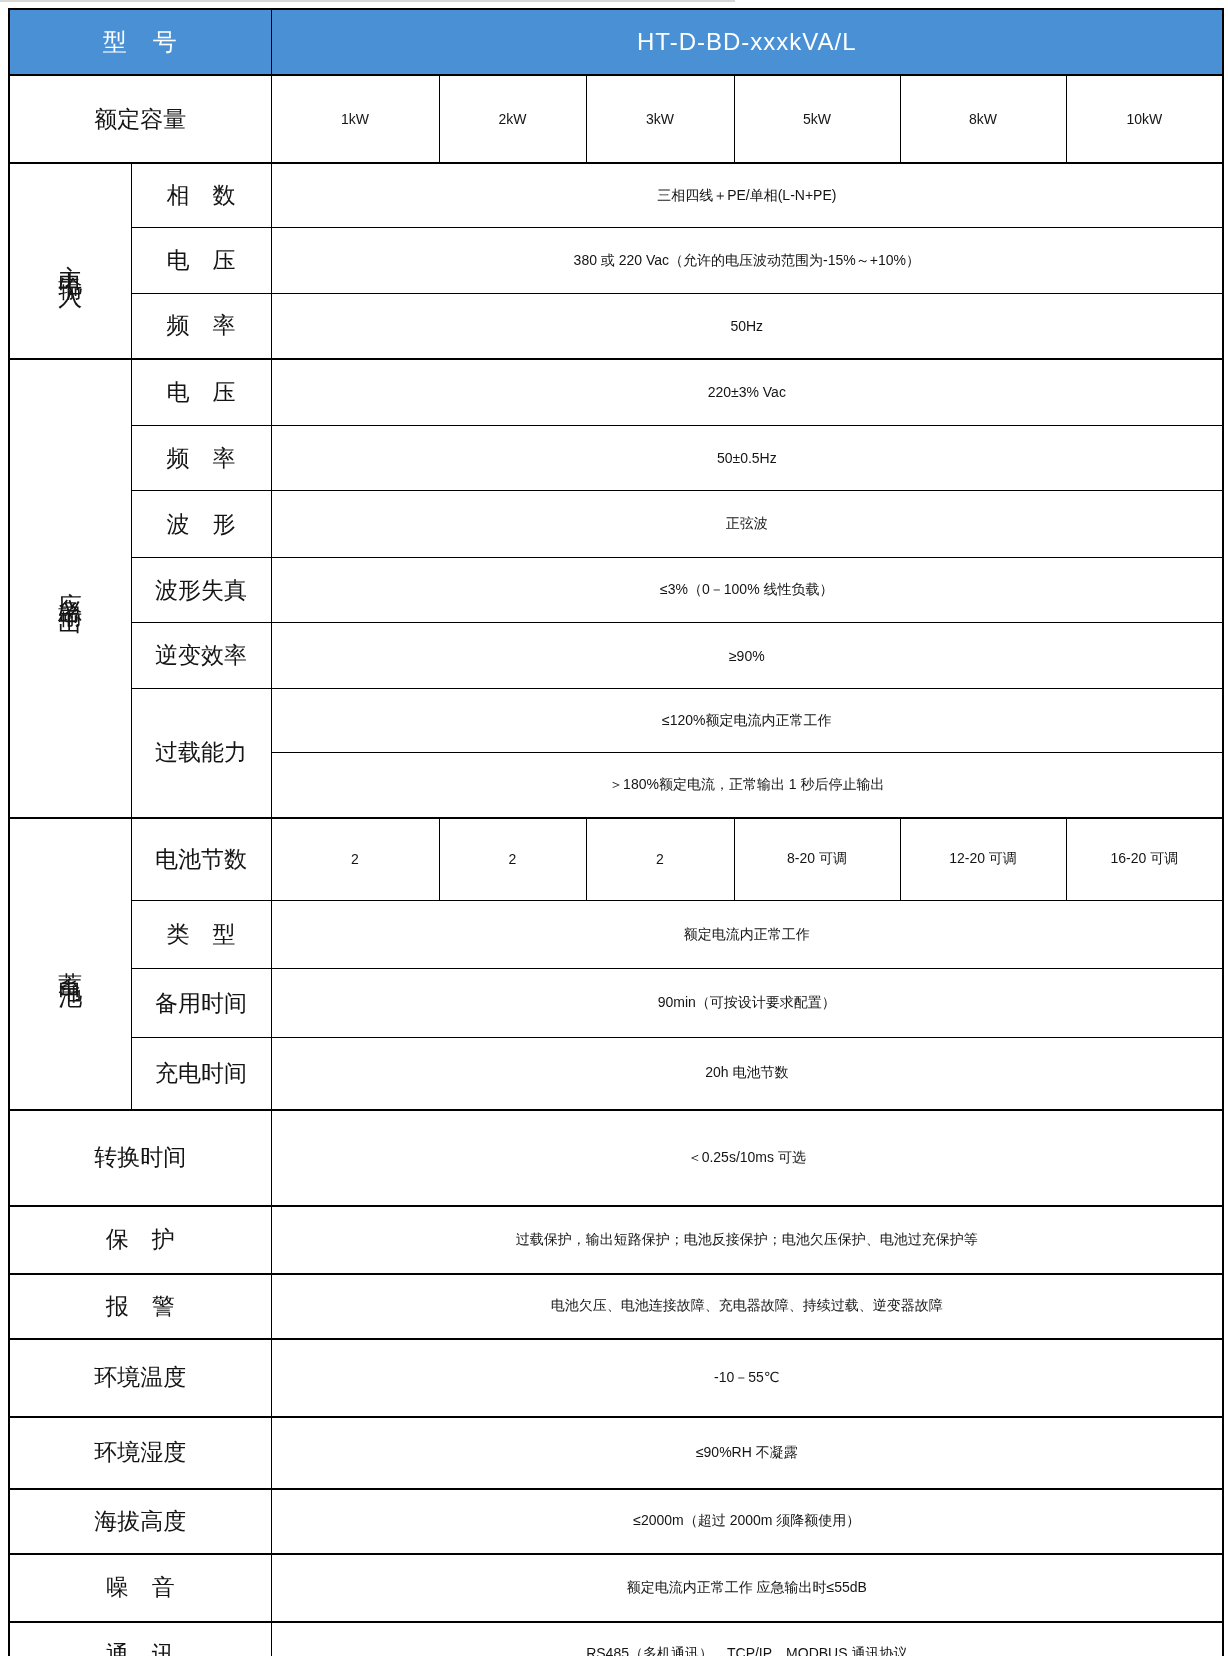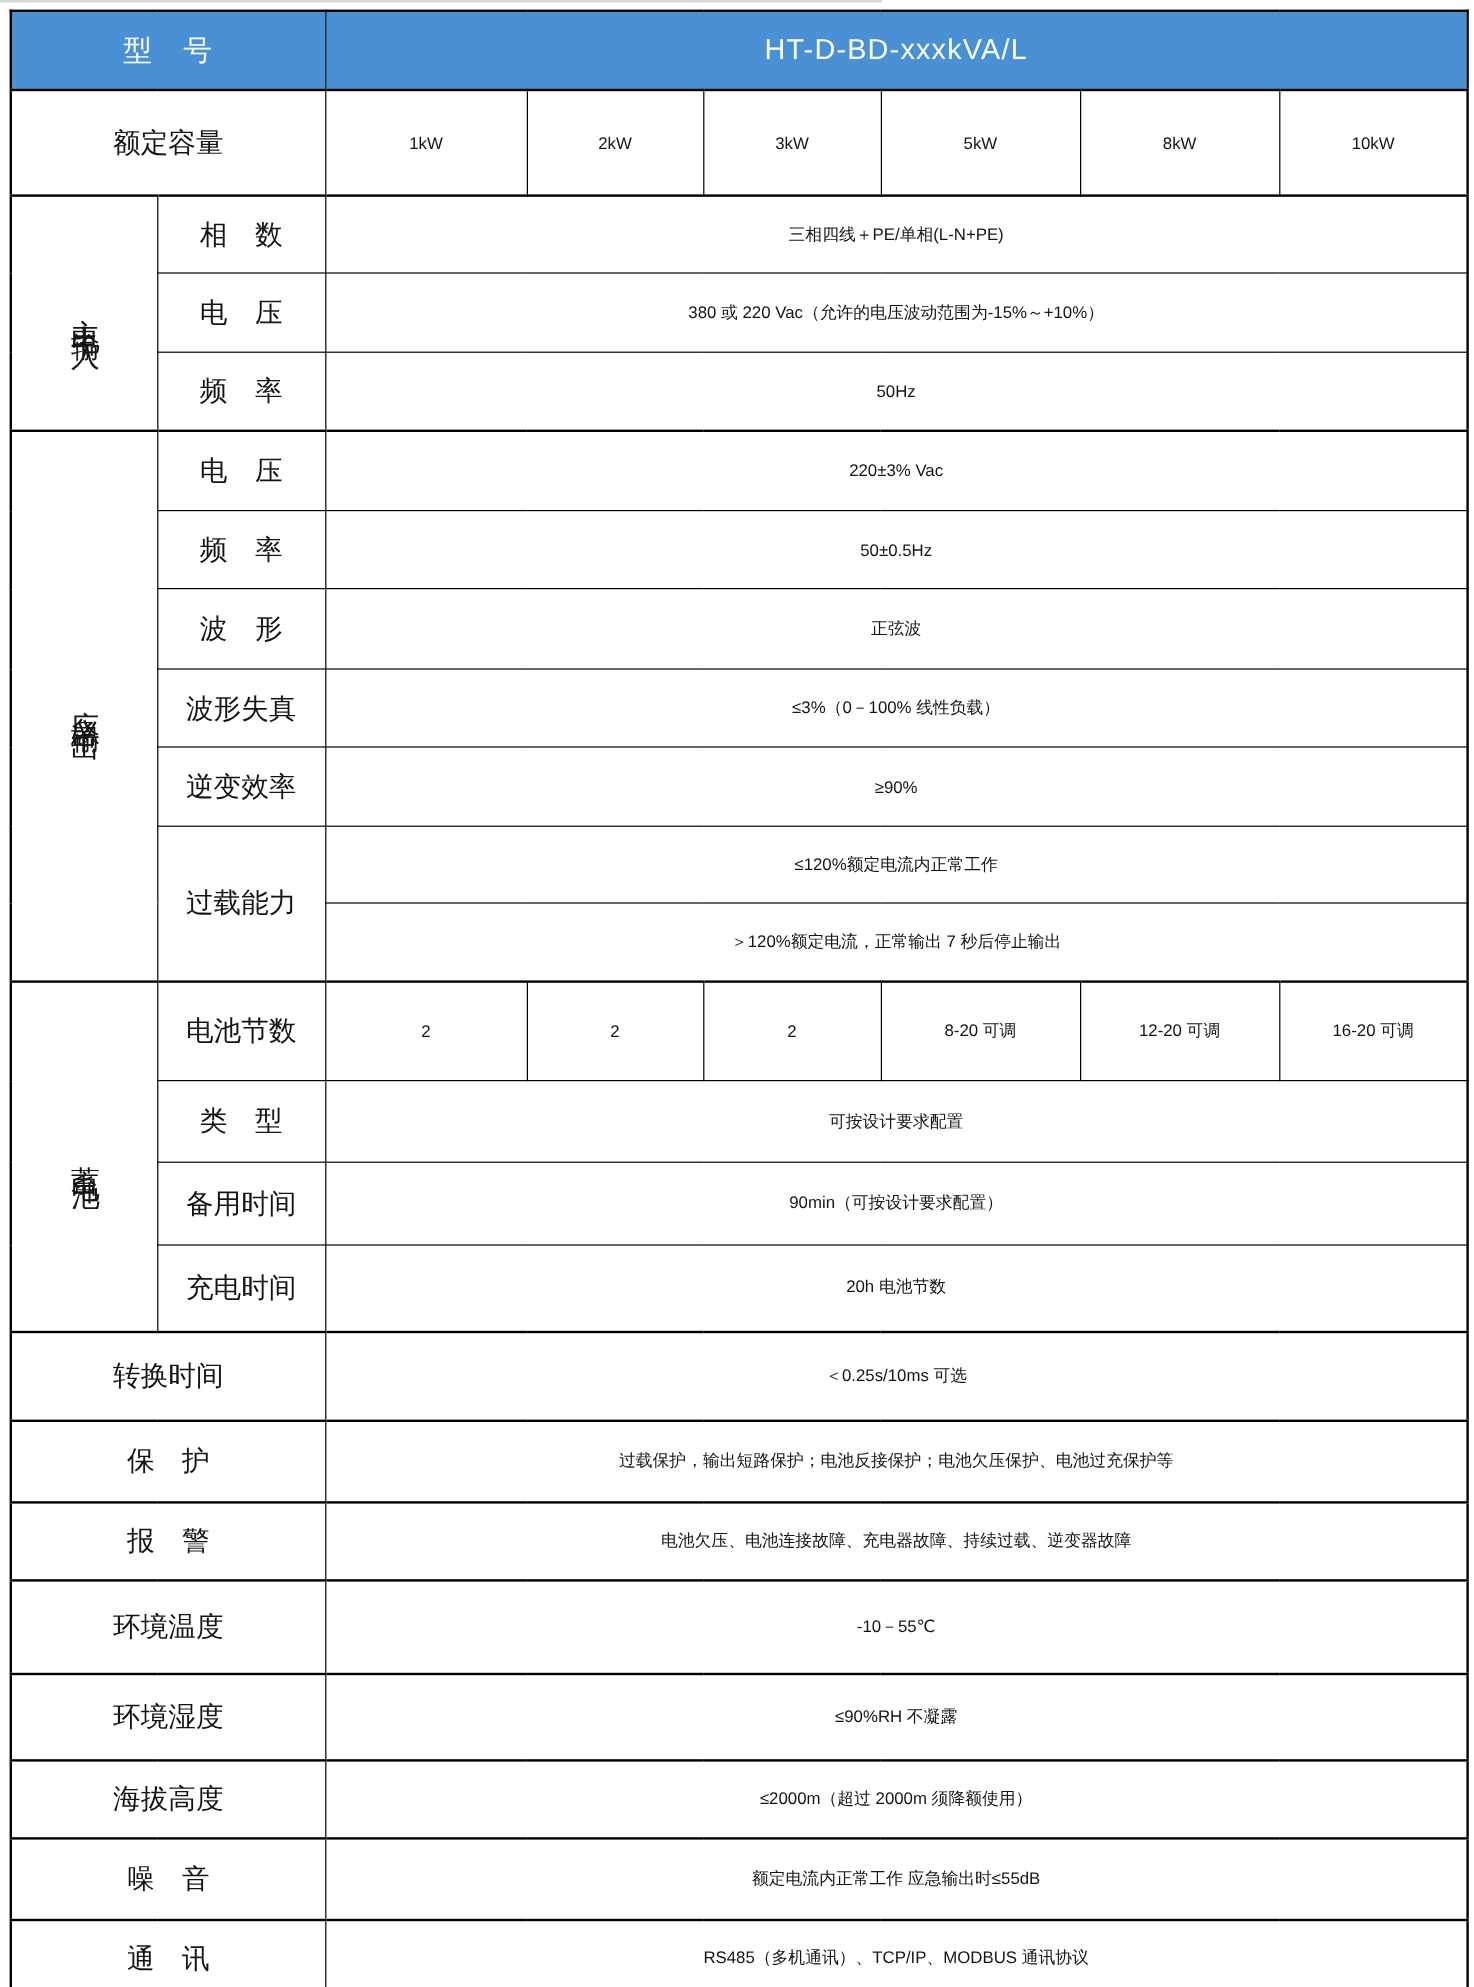--- a/index.html
+++ b/index.html
@@ -128,49 +128,49 @@
     </tr>
     <tr style="height:66px">
       <td class="lbl">逆变效率</td>
       <td colspan="6" class="val">≥90%</td>
     </tr>
     <tr style="height:64px">
       <td rowspan="2" class="lbl">过载能力</td>
       <td colspan="6" class="val">≤120%额定电流内正常工作</td>
     </tr>
     <tr style="height:65px">
-      <td colspan="6" class="val">＞120%额定电流，正常输出 7 秒后停止输出</td>
+      <td colspan="6" class="val">＞180%额定电流，正常输出 1 秒后停止输出</td>
     </tr>
 
     <tr class="sep" style="height:83px">
       <td rowspan="4" class="grp">
         <span class="vtext">蓄电池</span>
       </td>
       <td class="lbl">电池节数</td>
       <td class="val">2</td>
       <td class="val">2</td>
       <td class="val">2</td>
       <td class="val">8-20 可调</td>
       <td class="val">12-20 可调</td>
       <td class="val">16-20 可调</td>
     </tr>
     <tr style="height:68px">
       <td class="lbl">类　型</td>
-      <td colspan="6" class="val">可按设计要求配置</td>
+      <td colspan="6" class="val">额定电流内正常工作</td>
     </tr>
     <tr style="height:69px">
       <td class="lbl">备用时间</td>
       <td colspan="6" class="val">90min（可按设计要求配置）</td>
     </tr>
     <tr style="height:72px">
       <td class="lbl">充电时间</td>
       <td colspan="6" class="val">20h 电池节数</td>
     </tr>
 
-    <tr class="sep" style="height:74px">
+    <tr class="sep" style="height:96px">
       <td colspan="2" class="lbl">转换时间</td>
       <td colspan="6" class="val">＜0.25s/10ms 可选</td>
     </tr>
     <tr class="sep" style="height:68px">
       <td colspan="2" class="lbl">保　护</td>
       <td colspan="6" class="val">过载保护，输出短路保护；电池反接保护；电池欠压保护、电池过充保护等</td>
     </tr>
     <tr class="sep" style="height:50px">
       <td colspan="2" class="lbl">报　警</td>
       <td colspan="6" class="val">电池欠压、电池连接故障、充电器故障、持续过载、逆变器故障</td>

